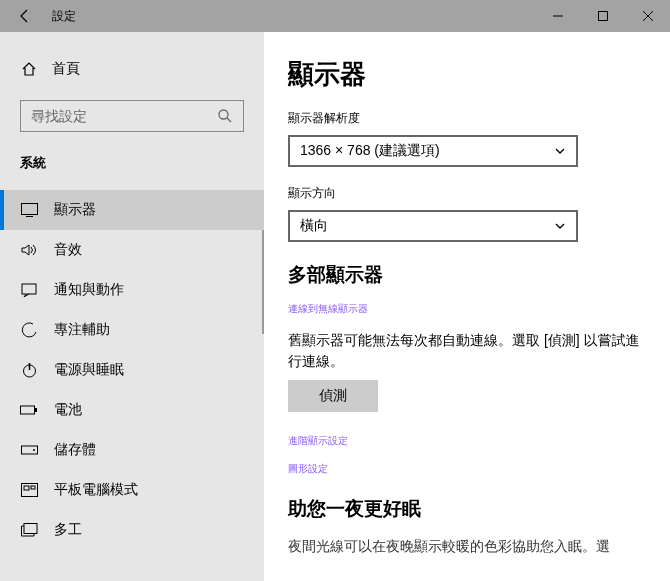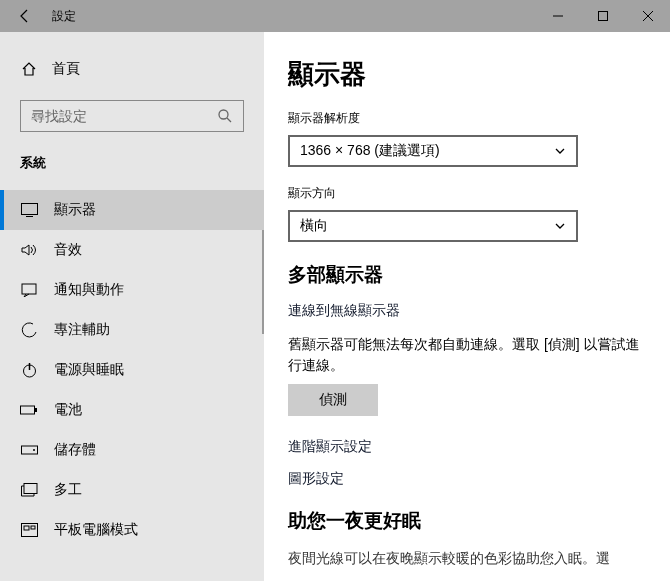--- a/index.html
+++ b/index.html
@@ -26,21 +26,21 @@
     .nav-item.selected { background: #ccc; }
     .nav-item.selected::before { content: ""; position: absolute; left: 0; top: 0; bottom: 0; width: 4px; background: #0078d7; }
     .nav-item .icon { width: 18px; display: flex; align-items: center; justify-content: center; color: #000; }
     .nav-item .label { margin-left: 16px; font-size: 14px; }
     .content { flex: 1; padding: 25px 30px 0 24px; overflow: hidden; }
     .content h1 { font-size: 26px; font-weight: 600; margin-bottom: 18px; }
     .field-label { font-size: 12px; margin-bottom: 8px; }
     .dropdown { width: 290px; height: 32px; border: 2px solid #666; display: flex; align-items: center; padding: 0 10px; margin-bottom: 18px; }
     .dropdown span { flex: 1; font-size: 14px; }
     .content h2 { font-size: 19px; font-weight: 600; margin-top: 20px; margin-bottom: 14px; }
-    .link { color: #0f172a; font-size: 14px; display: block; margin-bottom: 14px; }
+    .link { color: #8b5cf6; font-size: 10px; display: block; margin-bottom: 14px; }
     .desc { font-size: 14px; margin-bottom: 8px; line-height: 1.5; }
     .btn { min-width: 90px; height: 32px; background: #ccc; border: 1px solid #ccc; padding: 0 20px; font-size: 14px; font-family: inherit; display: inline-flex; align-items: center; justify-content: center; margin-bottom: 22px; }
     .footer-desc { font-size: 14px; color: #333; line-height: 1.5; }
     svg { display: block; }
   </style>
 </head>
 <body>
 
 <div class="titlebar">
   <div class="titlebar-left">
@@ -154,35 +154,35 @@
             <svg width="17" height="12" viewBox="0 0 17 12">
               <rect x="0.5" y="2" width="16" height="8" stroke="#000" fill="none"></rect>
               <circle cx="13" cy="6" r="1" fill="#000"></circle>
             </svg>
           </span>
         <span class="label">儲存體</span>
       </div>
       <div class="nav-item">
         <span class="icon">
             <svg width="17" height="14" viewBox="0 0 17 14">
-              <rect x="3" y="0.5" width="13" height="10" stroke="#000" fill="none"></rect>
-              <path d="M3 3 H0.5 V13 H13 V10.5" stroke="#000" fill="none"></path>
-            </svg>
-          </span>
-        <span class="label">多工</span>
-      </div>
-      <div class="nav-item">
-        <span class="icon">
-            <svg width="17" height="14" viewBox="0 0 17 14">
               <rect x="0.5" y="0.5" width="16" height="13" stroke="#000" fill="none"></rect>
               <rect x="3" y="3" width="5" height="4" stroke="#000" fill="none"></rect>
               <rect x="10" y="3" width="4" height="3" stroke="#000" fill="none"></rect>
             </svg>
           </span>
         <span class="label">平板電腦模式</span>
+      </div>
+      <div class="nav-item">
+        <span class="icon">
+            <svg width="17" height="14" viewBox="0 0 17 14">
+              <rect x="3" y="0.5" width="13" height="10" stroke="#000" fill="none"></rect>
+              <path d="M3 3 H0.5 V13 H13 V10.5" stroke="#000" fill="none"></path>
+            </svg>
+          </span>
+        <span class="label">多工</span>
       </div>
     </div>
   </div>
 
   <div class="content">
     <h1>顯示器</h1>
 
     <div class="field-label">顯示器解析度</div>
     <div class="dropdown">
       <span>1366 × 768 (建議選項)</span>

